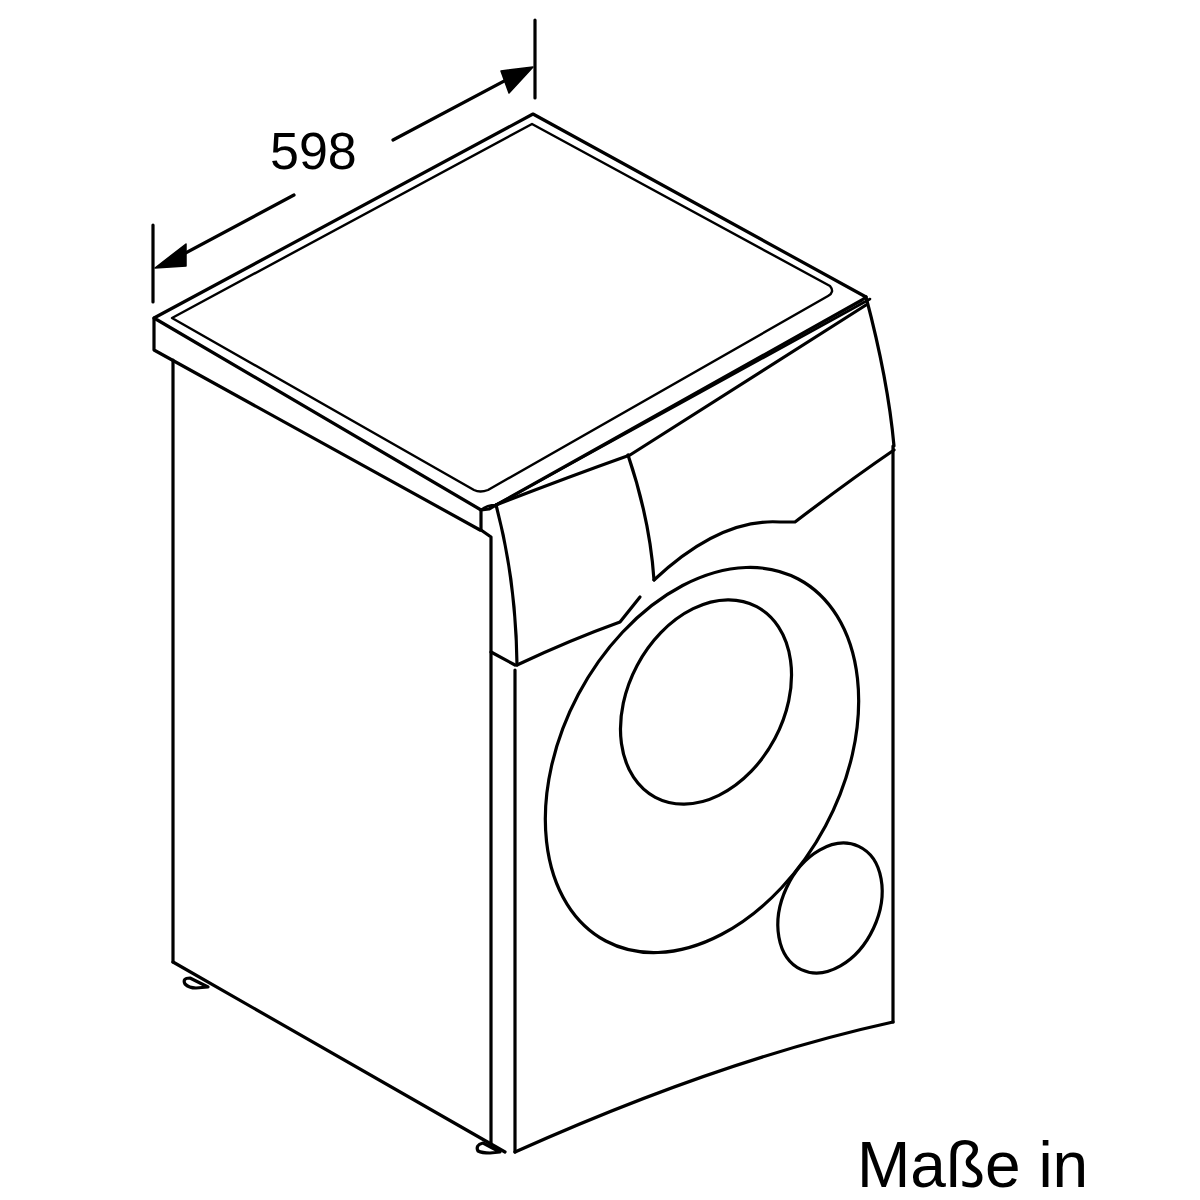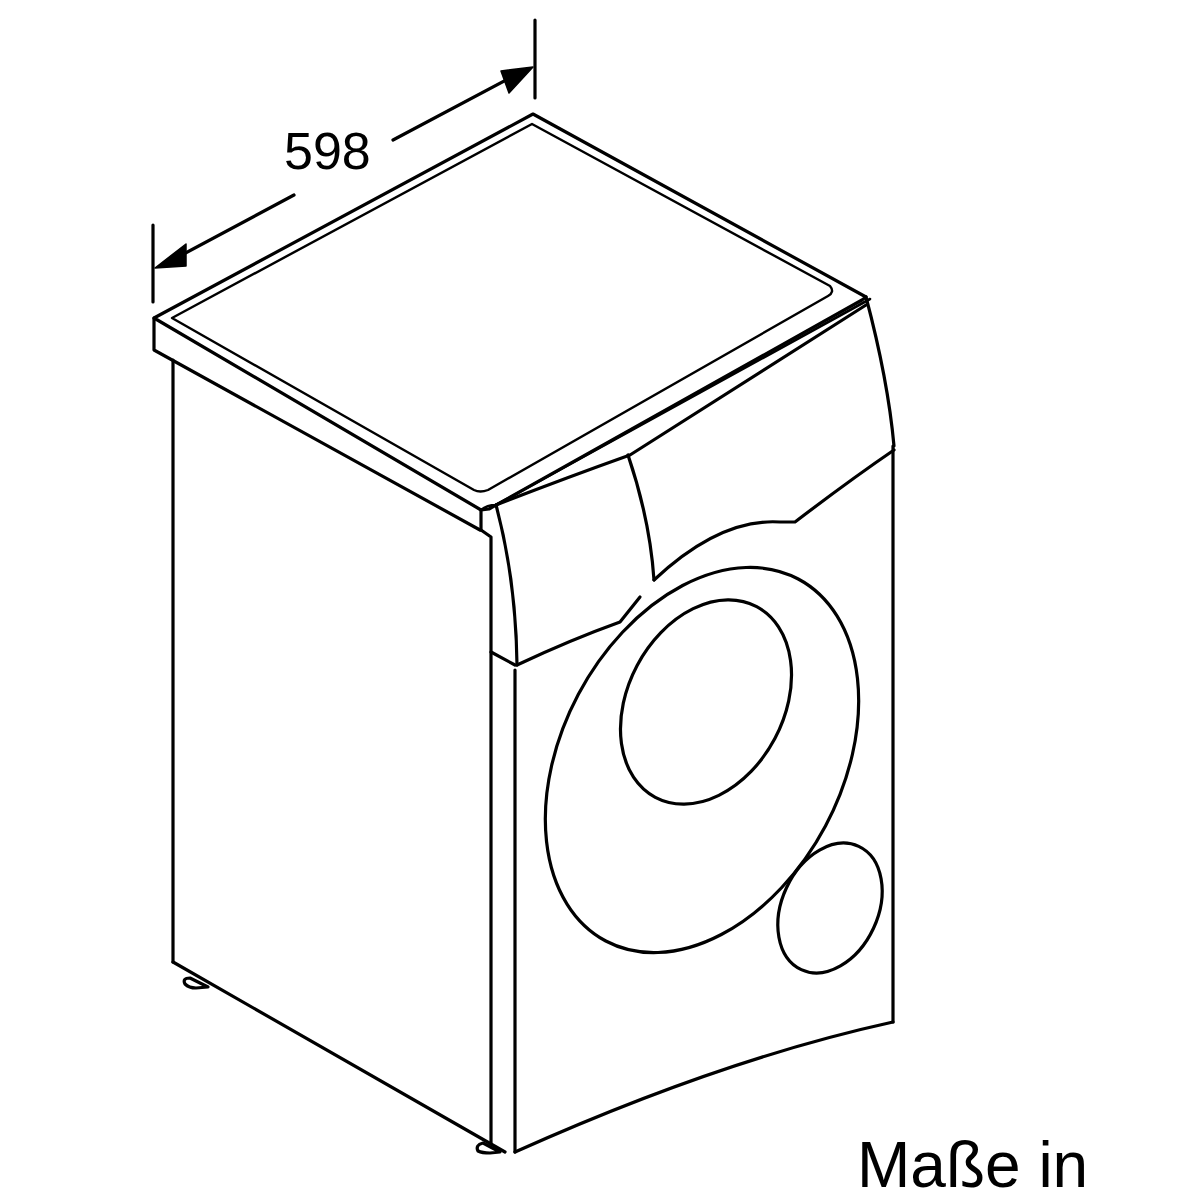--- a/index.html
+++ b/index.html
@@ -1,21 +1,21 @@
 <!DOCTYPE html>
 <html><head>
   <meta charset="utf-8">
   <style>
     html, body { margin: 0; padding: 0; background: #ffffff; }
     body { width: 1200px; height: 1200px; position: relative; overflow: hidden; }
     .stage { position: absolute; left: 0; top: 0; width: 1200px; height: 1200px; }
     svg { position: absolute; left: 0; top: 0; }
     .dim-label {
       position: absolute;
-      left: 284px; top: 125px;
+      left: 270px; top: 125px;
       font-family: "Liberation Sans", sans-serif;
       font-size: 52px;
       color: #000;
       line-height: 1;
       letter-spacing: 0px;
     }
     .units-label {
       position: absolute;
       left: 857px; top: 1133px;
       font-family: "Liberation Sans", sans-serif;

